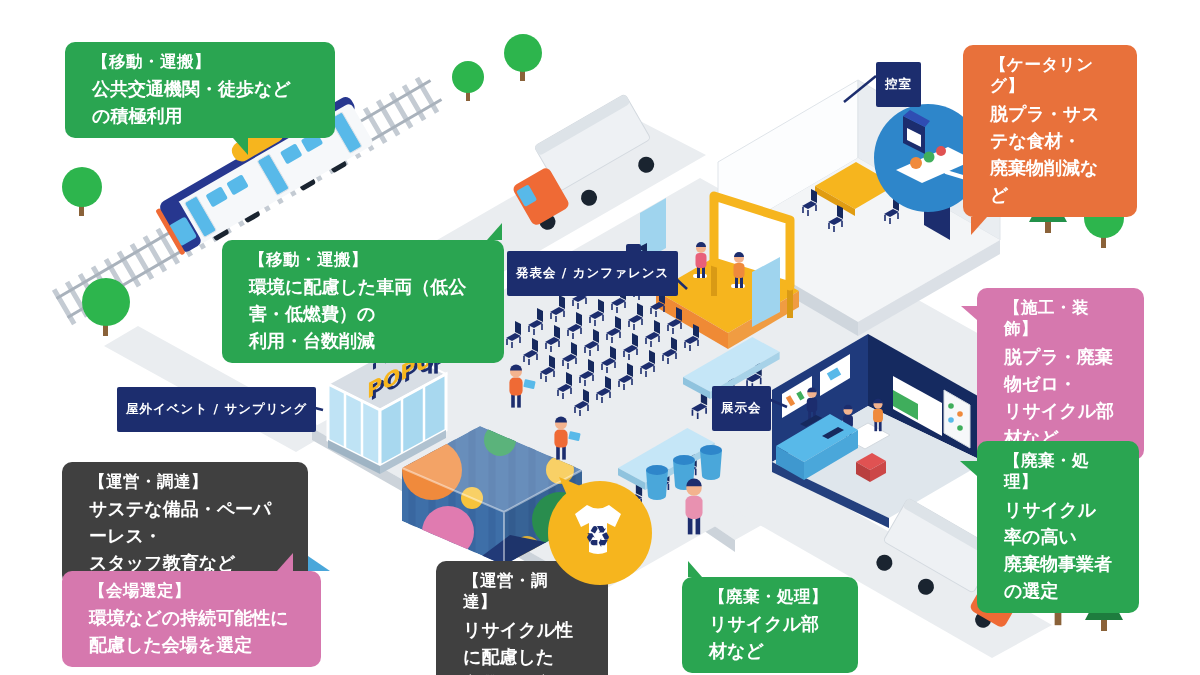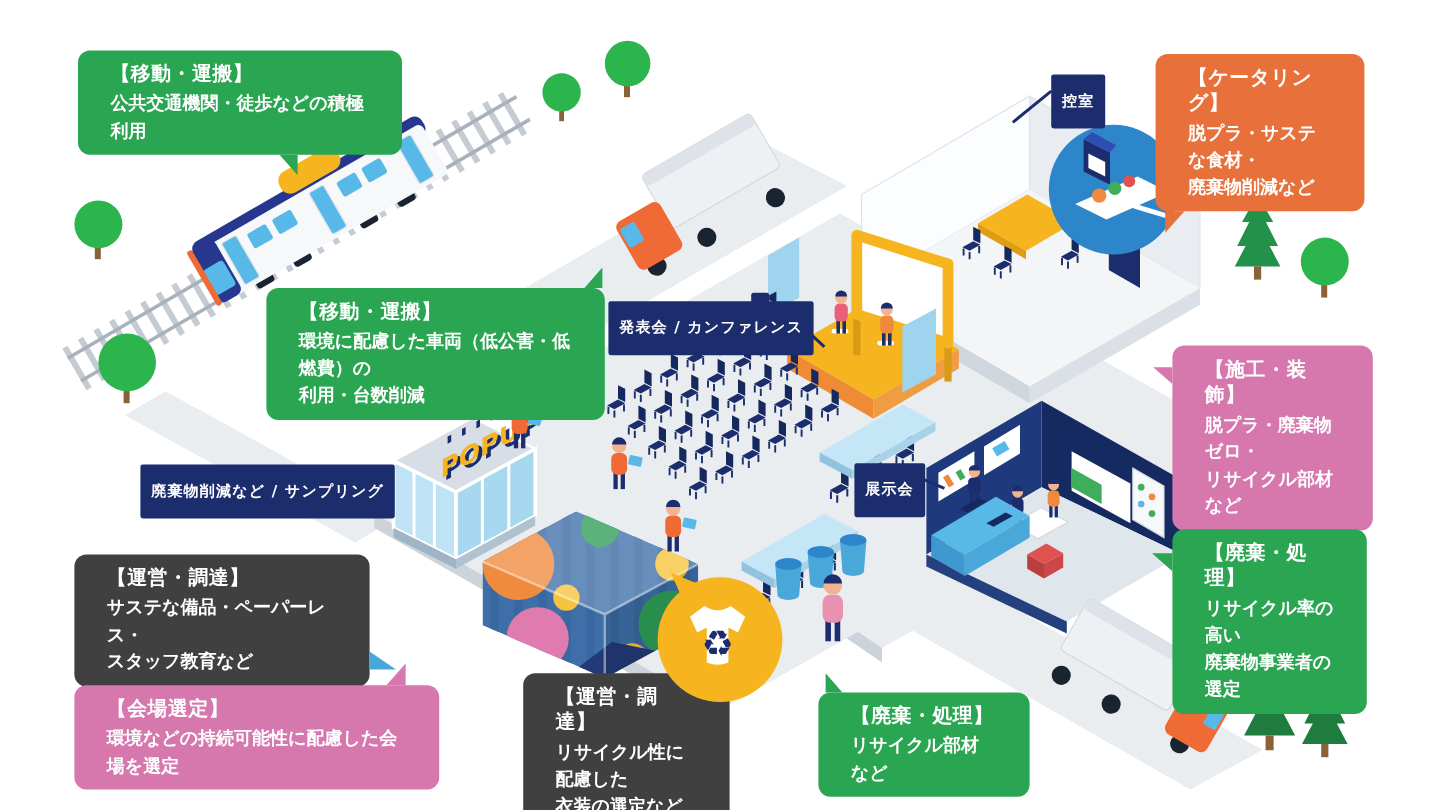--- a/index.html
+++ b/index.html
@@ -3,21 +3,21 @@
 <meta charset="utf-8">
 <style>
   *{margin:0;padding:0;box-sizing:border-box}
   html,body{background:#fff}
   body{font-family:"DejaVu Sans","Liberation Sans",sans-serif}
   .stage-wrap{position:relative;width:1200px;height:675px;background:#fff;overflow:hidden}
   svg.scene{position:absolute;left:0;top:0;z-index:1}
   svg.overlay{position:absolute;left:0;top:0;z-index:8;pointer-events:none}
   .callout{position:absolute;color:#fff;border-radius:10px;padding:9px 27px;z-index:5}
   .callout .t{font-size:16.5px;font-weight:bold;letter-spacing:.5px;margin-bottom:3px;line-height:1.3}
-  .callout .b{font-size:15px;font-weight:600;line-height:1.5;white-space:pre-line}
+  .callout .b{font-size:18px;font-weight:600;line-height:1.5;white-space:pre-line}
   .green{background:#2aa551}.orange{background:#e8713b}.pink{background:#d678ae}.blue{background:#404040}
   .callout::after,.callout::before{content:"";position:absolute;width:0;height:0}
   .c-transport-public::after{top:100%;left:168px;border-top:17px solid #2aa551;border-left:15px solid transparent}
   .c-transport-vehicle::after{bottom:100%;right:2px;border-bottom:17px solid #2aa551;border-left:15px solid transparent}
   .c-catering::after{top:100%;left:8px;border-top:18px solid #e8713b;border-right:16px solid transparent}
   .c-decor::after{top:100%;left:10px;border-top:20px solid #d678ae;border-right:17px solid transparent}
   .c-decor::before{right:100%;top:18px;border-right:16px solid #d678ae;border-bottom:14px solid transparent}
   .c-operations-supplies::after{left:100%;bottom:14px;border-left:22px solid #4aa7da;border-top:15px solid transparent}
   .c-venue-selection::after{bottom:100%;right:28px;border-bottom:18px solid #d678ae;border-left:16px solid transparent}
   .c-waste-bins::after{bottom:100%;left:6px;border-bottom:16px solid #2aa551;border-right:14px solid transparent}
@@ -328,21 +328,21 @@
 <div class="callout pink c-decor" style="left:977px;top:288px;width:167px">
   <div class="t">【施工・装飾】</div>
   <div class="b">脱プラ・廃棄物ゼロ・
 リサイクル部材など</div>
 </div>
 <div class="callout blue c-operations-supplies" style="left:62px;top:462px;width:246px">
   <div class="t">【運営・調達】</div>
   <div class="b">サステな備品・ペーパーレス・
 スタッフ教育など</div>
 </div>
-<div class="callout pink c-venue-selection" style="left:62px;top:571px;width:304px">
+<div class="callout pink c-venue-selection" style="left:62px;top:571px;width:259px">
   <div class="t">【会場選定】</div>
   <div class="b">環境などの持続可能性に配慮した会場を選定</div>
 </div>
 <div class="callout blue c-operations-costume" style="left:436px;top:561px;width:172px">
   <div class="t">【運営・調達】</div>
   <div class="b">リサイクル性に配慮した
 衣装の選定など</div>
 </div>
 <div class="callout green c-waste-bins" style="left:682px;top:577px;width:176px">
   <div class="t">【廃棄・処理】</div>
@@ -350,21 +350,21 @@
 </div>
 <div class="callout green c-waste-contractor" style="left:977px;top:441px;width:162px">
   <div class="t">【廃棄・処理】</div>
   <div class="b">リサイクル率の高い
 廃棄物事業者の選定</div>
 </div>
 
 <div class="slabel" style="left:876px;top:62px">控室</div>
 <div class="slabel" style="left:507px;top:251px">発表会 / カンファレンス</div>
 <div class="slabel" style="left:712px;top:386px">展示会</div>
-<div class="slabel" style="left:117px;top:387px">廃棄物削減など / サンプリング</div>
+<div class="slabel" style="left:117px;top:387px">屋外イベント / サンプリング</div>
 
 <svg class="overlay" width="1200" height="675" viewBox="0 0 1200 675">
   <polygon points="559,477 592,491 573,509" fill="#f6b51e"></polygon>
   <circle cx="600" cy="533" r="52" fill="#f6b51e"></circle>
   <path d="M575,514 L587,505 Q598,512 609,505 L621,514 L615,527 L607,523 L607,552 Q598,556 589,552 L589,523 L581,527 Z" fill="#fff"></path>
   <text x="598" y="547" text-anchor="middle" font-size="30" fill="#1c2d6e" font-family="DejaVu Sans, sans-serif">♻</text>
 </svg>
 
 </div>
 

